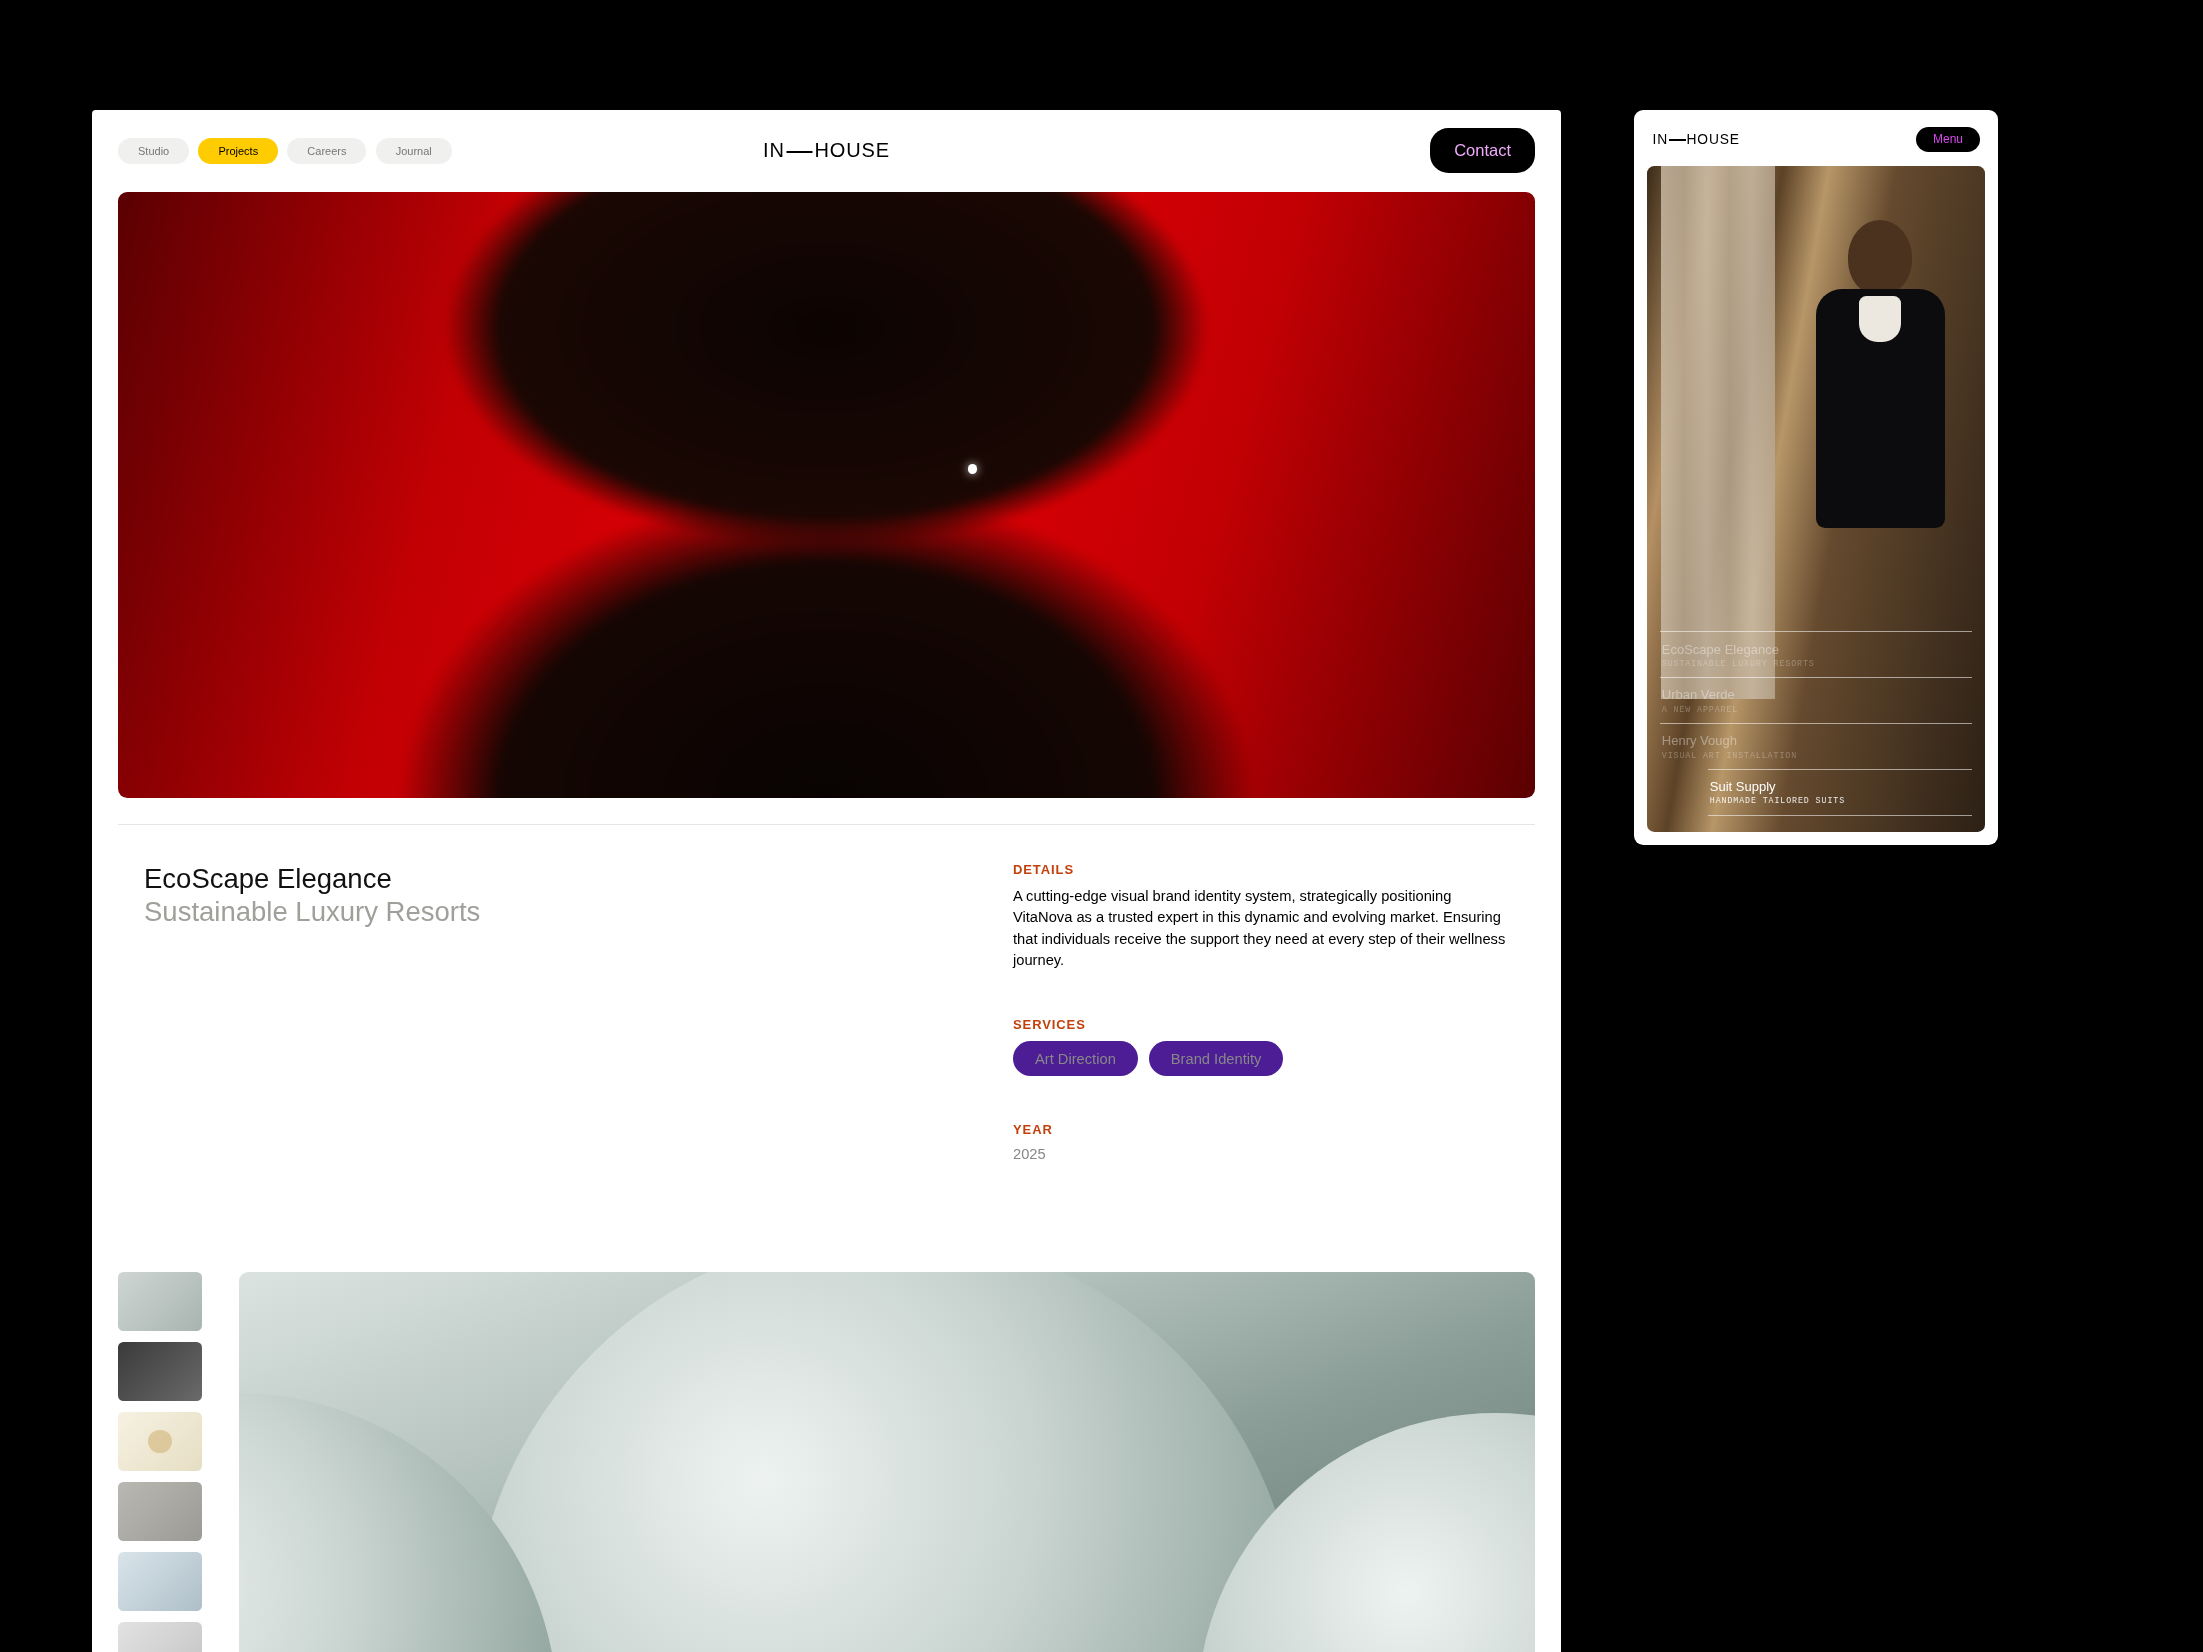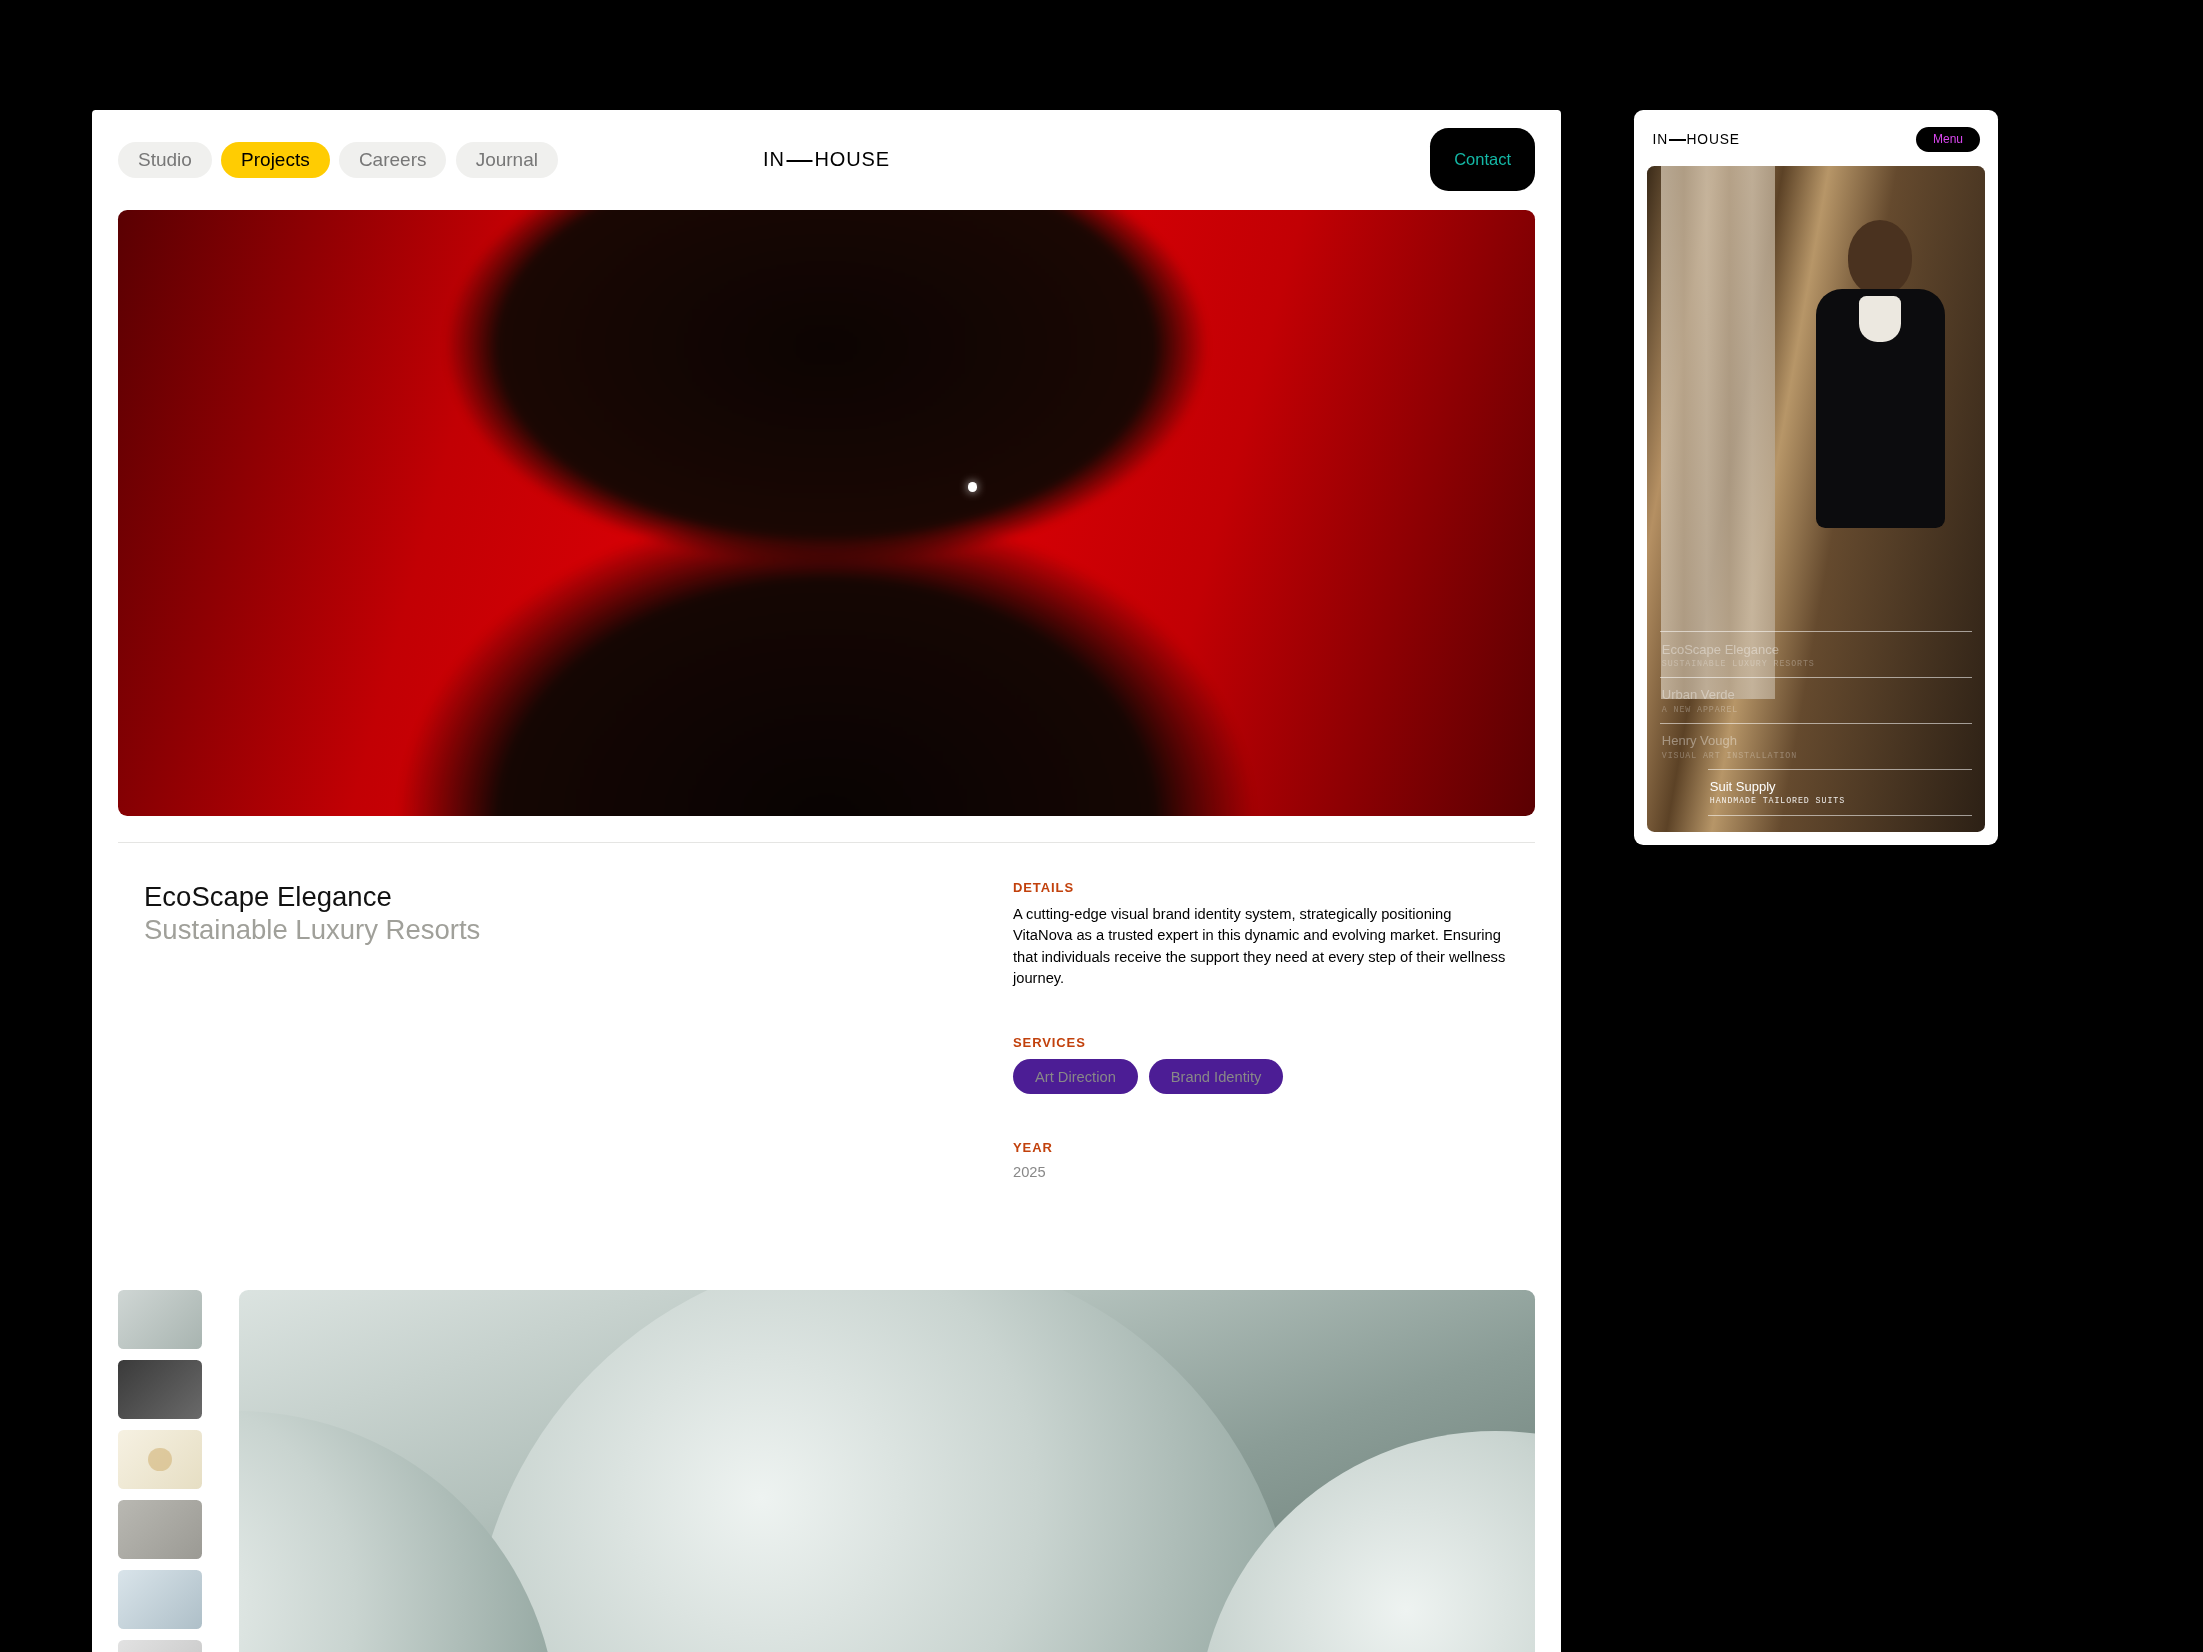--- a/index.html
+++ b/index.html
@@ -28,21 +28,21 @@
     padding: 18.4px 26px;
     position: relative;
   }
   .d-nav {
     display: flex;
     gap: 9.2px;
   }
   .d-nav-pill {
     background: #f0f0ee;
     color: #777;
-    font-size: 19px;
+    font-size: 11px;
     padding: 7.3px 20px;
     border-radius: 18.4px;
     cursor: pointer;
   }
   .d-nav-pill.active {
     background: #ffcc02;
     color: #000;
   }
   .d-logo {
     position: absolute;
@@ -55,23 +55,23 @@
   .d-logo .bar {
     display:inline-block;
     width:26px;
     height:1.8px;
     background:#000;
     vertical-align:middle;
     margin:0 1.8px;
   }
   .d-contact {
     background: #000;
-    color: #14b8a6;
+    color: #f0abfc;
     font-size: 16.5px;
-    padding: 22px 24px;
+    padding: 13px 24px;
     border-radius: 18.4px;
     cursor: pointer;
   }
 
   .d-hero {
     margin: 0 26px;
     height: 606px;
     border-radius: 9.2px;
     overflow: hidden;
     position: relative;

